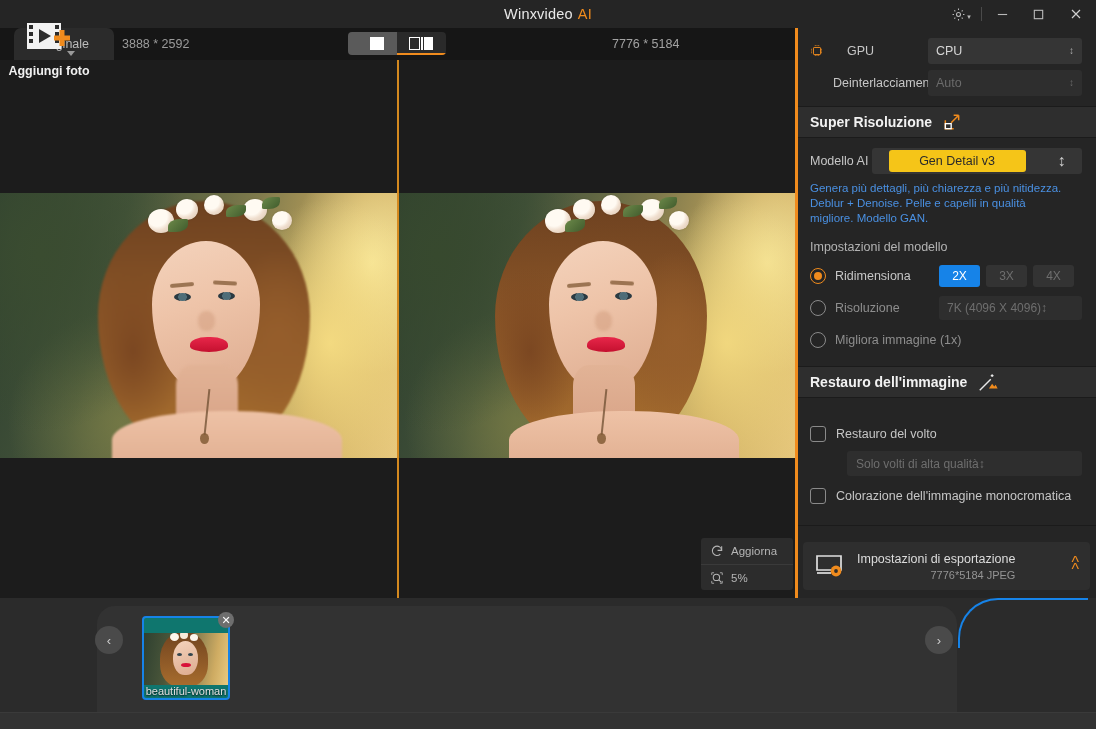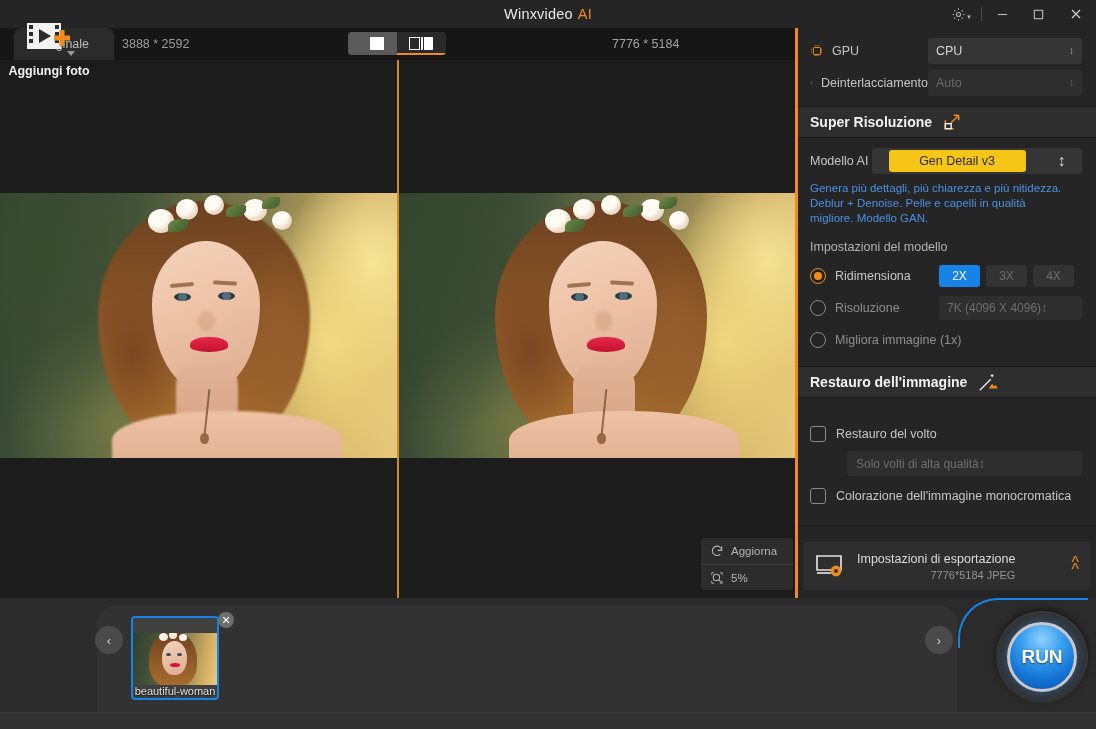--- a/index.html
+++ b/index.html
@@ -199,21 +199,21 @@
   }
   .accent-bar {
     position:absolute; left:795px; top:28px; width:3px; height:570px;
     background:#f08b1d; z-index:3;
   }
   .sb-sec { padding: 10px 14px; }
   .row {
     display:flex; align-items:center; height:26px; margin-bottom:6px;
   }
   .row-lbl {
-    display:flex; align-items:center; gap:8px;
+    display:flex; align-items:center; gap:23px;
     width:118px; font-size:12.5px; color:#c6c6c6;
   }
   .sel {
     flex:1; height:26px; background:#353535; border-radius:3px;
     display:flex; align-items:center; padding:0 8px;
     font-size:12.5px; color:#d6d6d6; position:relative;
   }
   .sel.disabled { color:#6b6b6b; background:#2e2e2e; }
   .sel .chev {
     position:absolute; right:8px; top:50%; transform:translateY(-50%);
@@ -323,22 +323,22 @@
   }
   .addphoto-lbl { font-size:12.5px; font-weight:bold; color:#f0f0f0; }
   .nav-arrow {
     position:absolute; width:28px; height:28px; border-radius:50%;
     background:#4a4a4a; display:flex; align-items:center; justify-content:center;
     color:#cdcdcd; font-size:13px;
   }
   .nav-prev { left:95px; top:626px; }
   .nav-next { left:925px; top:626px; }
   .thumb {
-    position:absolute; left:131px; top:616px; width:88px; height:84px;
-    border:2px solid #1683e8; border-radius:4px; background:#404040; overflow:hidden;
+    position:absolute; left:142px; top:616px; width:88px; height:84px;
+    border:2px solid #1683e8; border-radius:4px; background:#0f766e; overflow:hidden;
   }
   .thumb-img { position:absolute; left:0; top:15px; width:84px; height:52px; overflow:hidden; }
   .thumb-name {
     position:absolute; left:0; bottom:1px; width:84px;
     font-size:11px; color:#e0e0e0; text-align:center;
     text-shadow:0 1px 2px #000; white-space:nowrap;
   }
   .thumb-close {
     position:absolute; left:218px; top:612px; width:16px; height:16px;
     border-radius:50%; background:#6e6e6e; color:#fff;
@@ -660,17 +660,14 @@
       <div style="position:absolute;left:37px;top:30px;width:10px;height:4px;border-radius:50%;background:#d8123a;"></div>
       <div style="position:absolute;left:26px;top:0px;width:9px;height:8px;border-radius:50%;background:#fdf6ec;"></div>
       <div style="position:absolute;left:36px;top:-2px;width:8px;height:8px;border-radius:50%;background:#f6ead9;"></div>
       <div style="position:absolute;left:46px;top:1px;width:8px;height:7px;border-radius:50%;background:#fdf6ec;"></div>
     </div>
     <div class="thumb-name">beautiful-woman</div>
   </div>
   <div class="thumb-close">✕</div>
 
   <div class="run-notch"></div>
-  <div class="run-pod">
-    <div class="run-btn">RUN</div>
-  </div>
 
 </div>
 
 </body></html>

